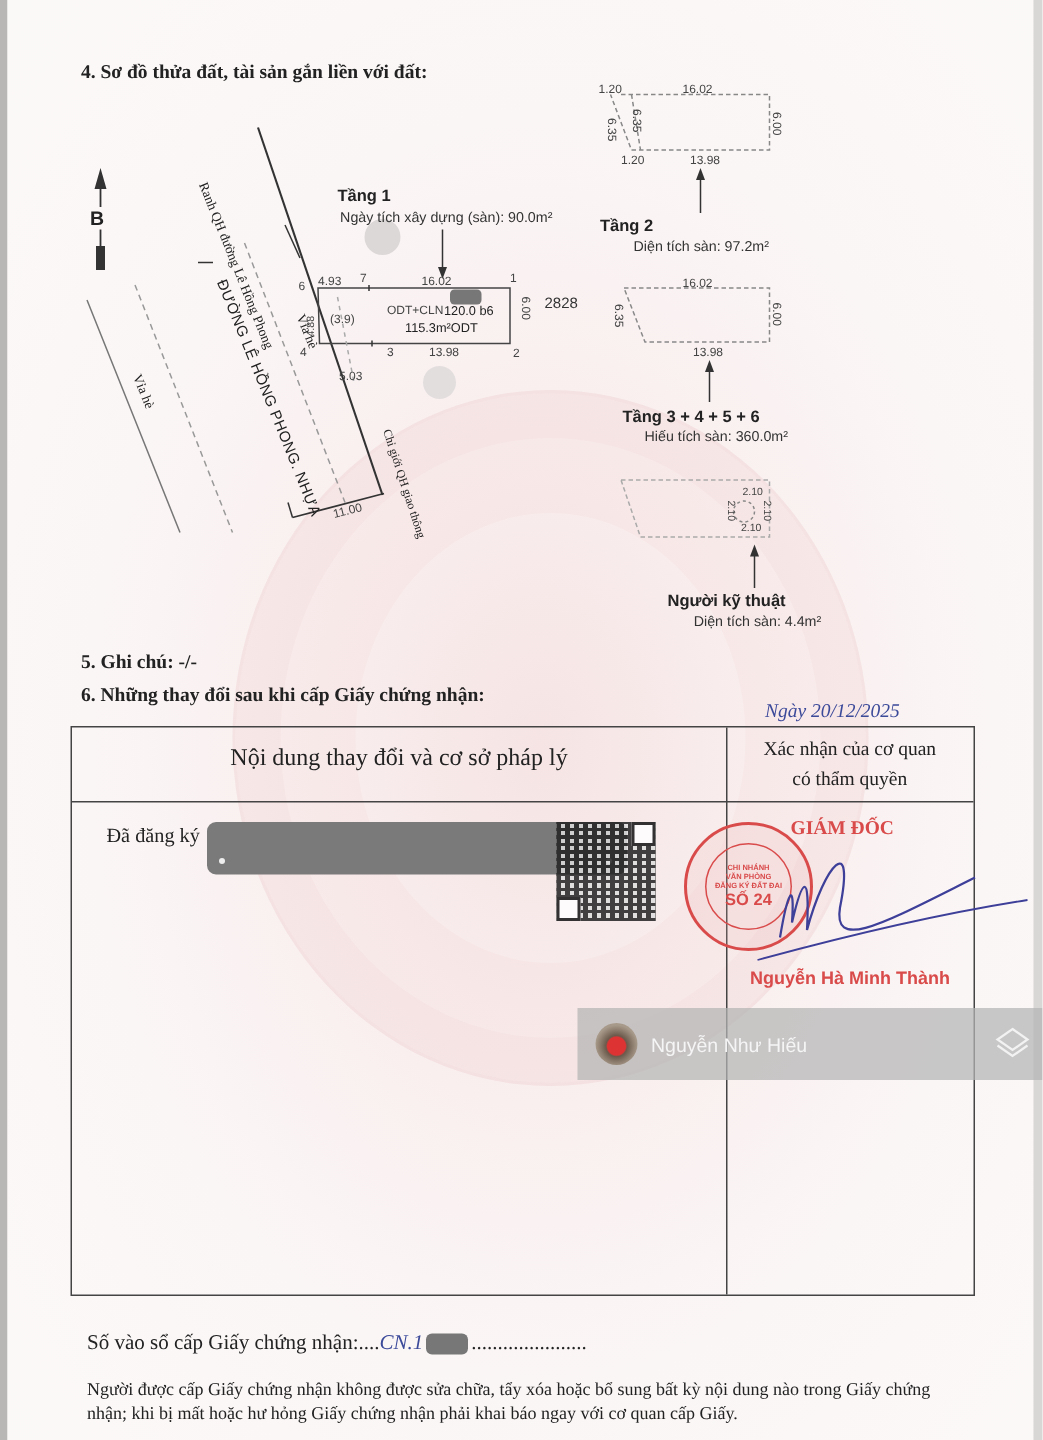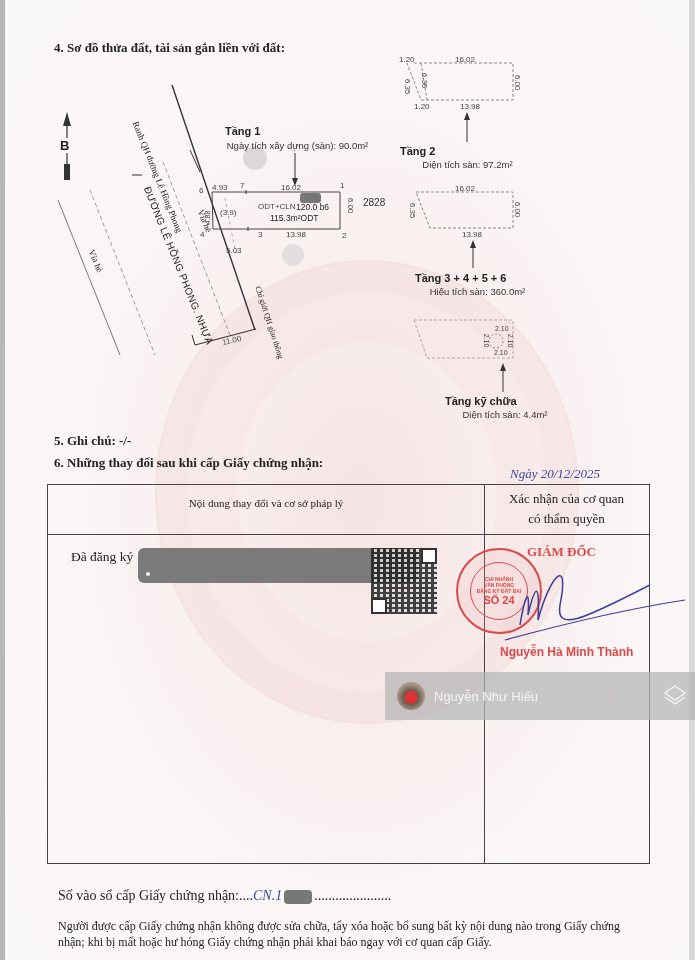--- a/index.html
+++ b/index.html
@@ -167,31 +167,31 @@
 <div class="abs dim" style="left:405px; top:206px; transform:rotate(90deg);">6.35</div>
 <div class="abs dim" style="left:510px; top:205px; transform:rotate(90deg);">6.00</div>
 <div class="abs dim" style="left:462px; top:230px;">13.98</div>
 <div class="abs floor-title" style="left:415px; top:272px; width:120px;">Tầng 3 + 4 + 5 + 6</div>
 <div class="abs floor-sub" style="left:415px; top:286px; width:125px;">Hiếu tích sàn: 360.0m²</div>
 
 <div class="abs dim" style="left:495px; top:325px; font-size:7px;">2.10</div>
 <div class="abs dim" style="left:504px; top:337px; font-size:7px; transform:rotate(90deg);">2.10</div>
 <div class="abs dim" style="left:494px; top:349px; font-size:7px;">2.10</div>
 <div class="abs dim" style="left:480px; top:337px; font-size:7px; transform:rotate(90deg);">2.10</div>
-<div class="abs floor-title" style="left:445px; top:395px; width:115px;">Tầng kỹ chữa</div>
+<div class="abs floor-title" style="left:445px; top:395px; width:115px;">Người kỹ thuật</div>
 <div class="abs floor-sub" style="left:445px; top:409px; width:120px;">Diện tích sàn: 4.4m²</div>
 
 <div class="abs h-section" style="left:54px; top:433px;">5. Ghi chú: -/-</div>
 <div class="abs h-section" style="left:54px; top:455px;">6. Những thay đổi sau khi cấp Giấy chứng nhận:</div>
 <div class="abs" style="left:510px; top:466px; font-family:'Liberation Serif', serif; font-style:italic; font-size:13px; color:#3c4a9a;">Ngày 20/12/2025</div>
 
 <div class="table-box">
   <div class="table-hdr-line"></div>
   <div class="table-col-line"></div>
-  <div class="abs" style="left:0; top:12px; width:436px; text-align:center; font-size:11px;">Nội dung thay đổi và cơ sở pháp lý</div>
+  <div class="abs" style="left:0; top:12px; width:436px; text-align:center; font-size:16px;">Nội dung thay đổi và cơ sở pháp lý</div>
   <div class="abs" style="left:436px; top:4px; width:165px; text-align:center; font-size:13px; line-height:20px;">
     <div>Xác nhận của cơ quan</div>
     <div>có thẩm quyền</div>
   </div>
   <div class="abs" style="left:23px; top:64px; font-size:13.5px;">Đã đăng ký</div>
 </div>
 
 <div class="redact" style="left:138px; top:548px; width:280px; height:35px;">
   <div class="dot" style="left:8px; top:24px;"></div>
   <div class="dot" style="left:266px; top:24px;"></div>

